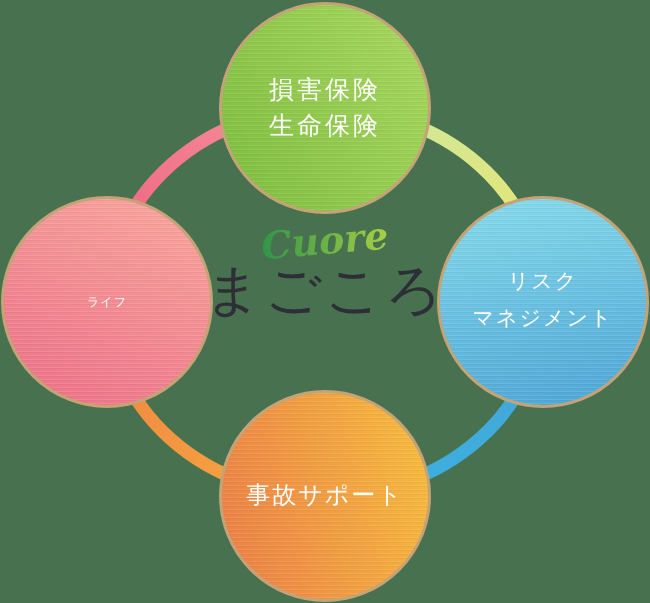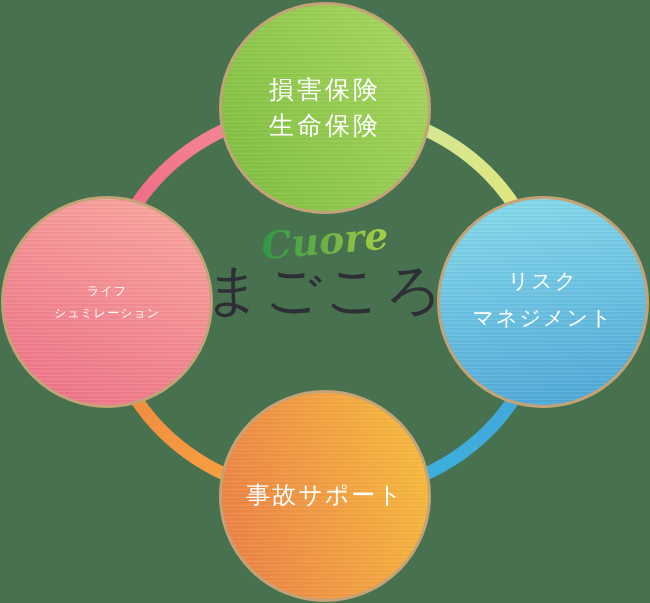--- a/index.html
+++ b/index.html
@@ -100,21 +100,20 @@
 
   <div class="node node-bottom" style="--g1: #eb7c46; --g2: #f7be3c;">
     <div class="label">
       <span>事故サポート</span>
     </div>
   </div>
 
   <div class="node node-left" style="--g1: #f9a89f; --g2: #ed6f86;">
     <div class="label">
       <span>ライフ</span>
-      <span>シュミレーション</span>
     </div>
   </div>
 
   <div class="center">
     <div class="brand-script">Cuore</div>
     <div class="brand-main">まごころ</div>
   </div>
 
 </div>
 

